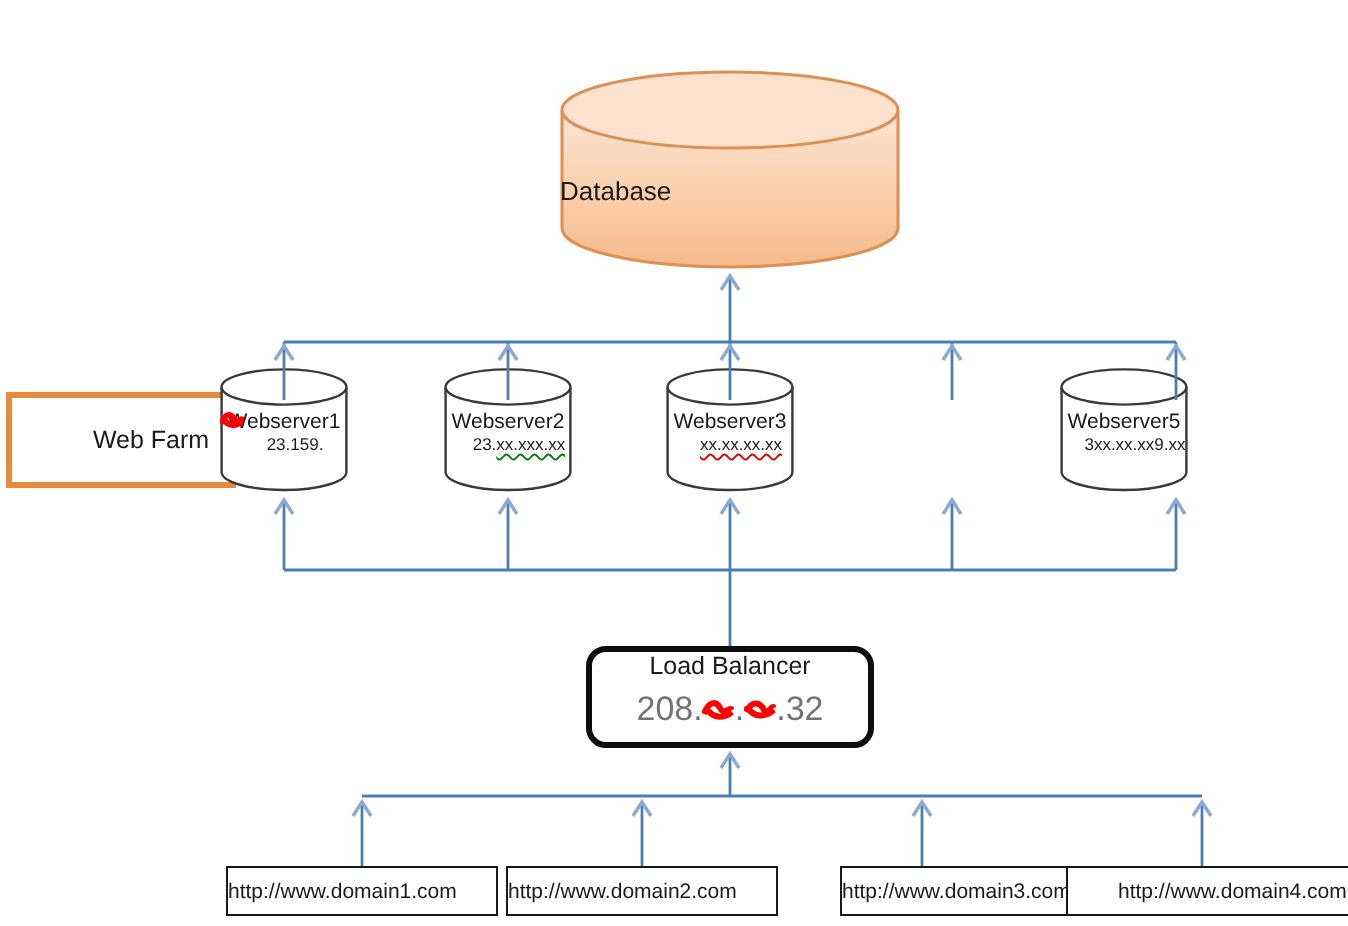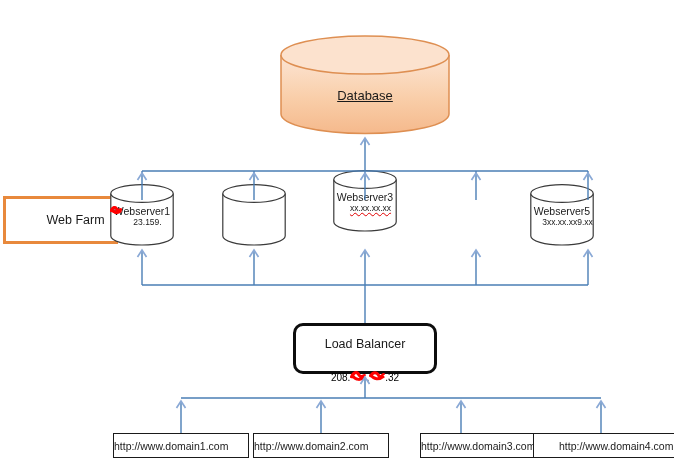--- a/index.html
+++ b/index.html
@@ -16,35 +16,35 @@
   .cyl-label{
     position:absolute;left:0;top:21px;width:64px;text-align:center;z-index:3;
     line-height:1.15;
   }
   .ws-name{font-size:10.5px;white-space:nowrap;}
   .ws-ip{font-size:8.5px;white-space:nowrap;margin-top:1px;margin-left:11px;}
   .wavy-green{text-decoration:underline;text-decoration-style:wavy;text-decoration-color:#0a7a0a;text-decoration-thickness:1px;text-underline-offset:1px;}
   .wavy-red{text-decoration:underline;text-decoration-style:wavy;text-decoration-color:#e00000;text-decoration-thickness:1px;text-underline-offset:1px;}
   .scrib{display:inline-block;vertical-align:-1px;margin:0 0px;}
   #db-label{
-    position:absolute;left:280px;top:88px;width:170px;text-align:center;
-    font-size:13px;z-index:3;text-decoration:underline;
+    position:absolute;left:280px;top:88px;width:170px;
+    font-size:13px;z-index:3;
   }
   #web-farm{
     left:3px;top:196px;width:79px;height:42px;background:#fff;
     border:3px solid #E8893C;display:flex;align-items:center;justify-content:center;
     font-size:12.5px;
     padding-left:30px;
   }
   #load-balancer{
     left:293px;top:323px;width:138px;height:45px;background:#fff;
     border:3px solid #0d0d0d;border-radius:10px;text-align:center;z-index:2;
   }
-  #lb-title{font-size:12.5px;margin-top:11px;}
-  #lb-ip{font-size:10px;color:#000000;margin-top:19px;white-space:nowrap;}
+  #lb-title{font-size:12.5px;margin-top:0;}
+  #lb-ip{font-size:17px;color:#737373;margin-top:5px;white-space:nowrap;}
   .domain-box{
     top:433px;width:134px;height:23px;background:#fff;border:1.5px solid #1a1a1a;
     display:flex;align-items:center;justify-content:flex-start;font-size:10.5px;
     white-space:nowrap;z-index:2;
   }
 </style>
 </head>
 <body>
 
 <div id="canvas">
@@ -128,23 +128,27 @@
             <path d="M1 6 C3 1 6 2 7 5 C8 8 10 4 11 6 M1 4 C4 9 9 8 11 5" stroke="#FF0000" stroke-width="2.6" fill="none"></path>
           </svg></div>
     </div>
   </div>
 
   <div class="abs shape cyl-wrap" style="left:222px;top:184px;">
     <svg width="64" height="62" viewBox="0 0 64 62">
       <path d="M0.8 9.5 V52 a31.2 9 0 0 0 62.4 0 V9.5" fill="#fff" stroke="#3a3a3a" stroke-width="1.2"></path>
       <ellipse cx="32" cy="9.5" rx="31.2" ry="8.8" fill="#fff" stroke="#3a3a3a" stroke-width="1.2"></ellipse>
     </svg>
+    <div class="cyl-label">
+      <div class="ws-name">Webserver2</div>
+      <div class="ws-ip"><span>23.</span><span class="wavy-green">xx.xxx.xx</span></div>
+    </div>
   </div>
 
-  <div class="abs shape cyl-wrap" style="left:333px;top:170px;padding-left:20px;">
+  <div class="abs shape cyl-wrap" style="left:333px;top:184px;padding-left:20px;">
     <svg width="64" height="62" viewBox="0 0 64 62">
       <path d="M0.8 9.5 V52 a31.2 9 0 0 0 62.4 0 V9.5" fill="#fff" stroke="#3a3a3a" stroke-width="1.2"></path>
       <ellipse cx="32" cy="9.5" rx="31.2" ry="8.8" fill="#fff" stroke="#3a3a3a" stroke-width="1.2"></ellipse>
     </svg>
     <div class="cyl-label">
       <div class="ws-name">Webserver3</div>
       <div class="ws-ip"><span class="wavy-red">xx.xx.xx.xx</span></div>
     </div>
   </div>
 

